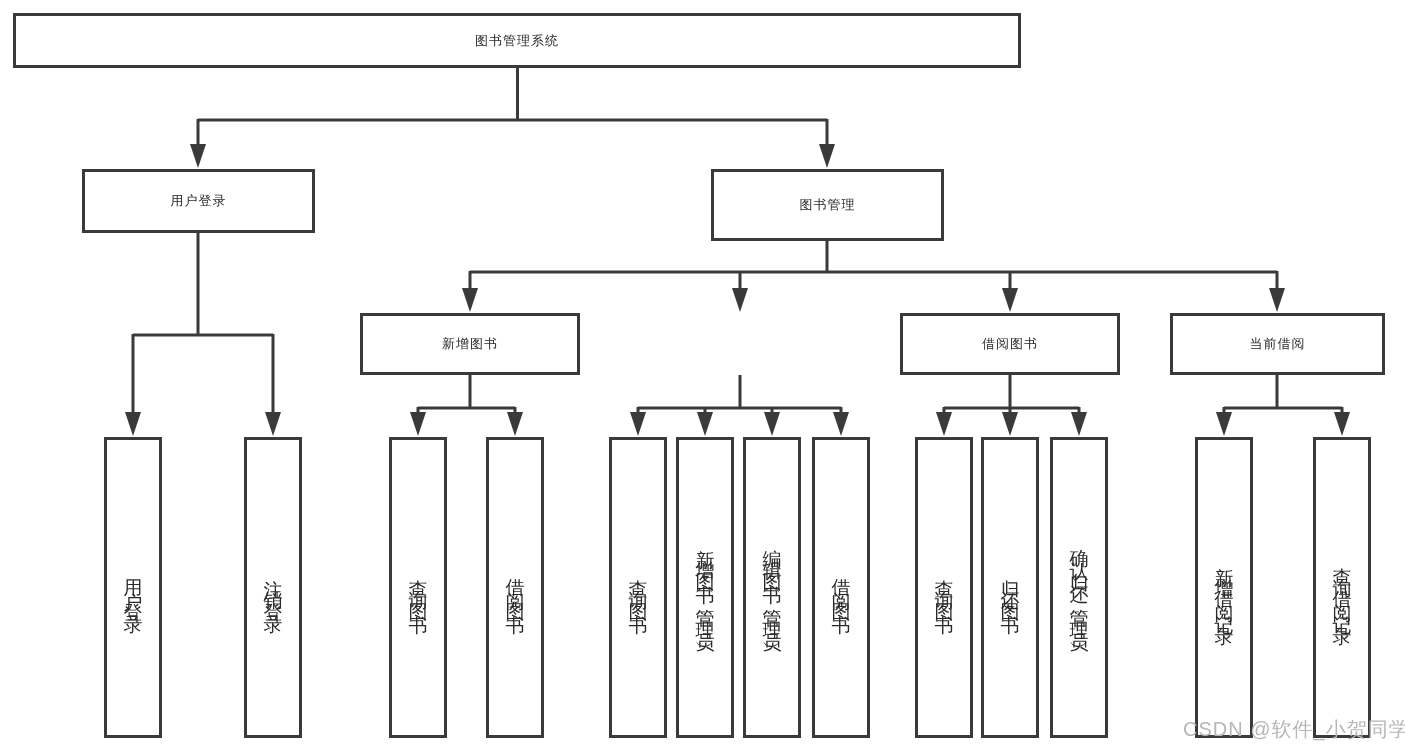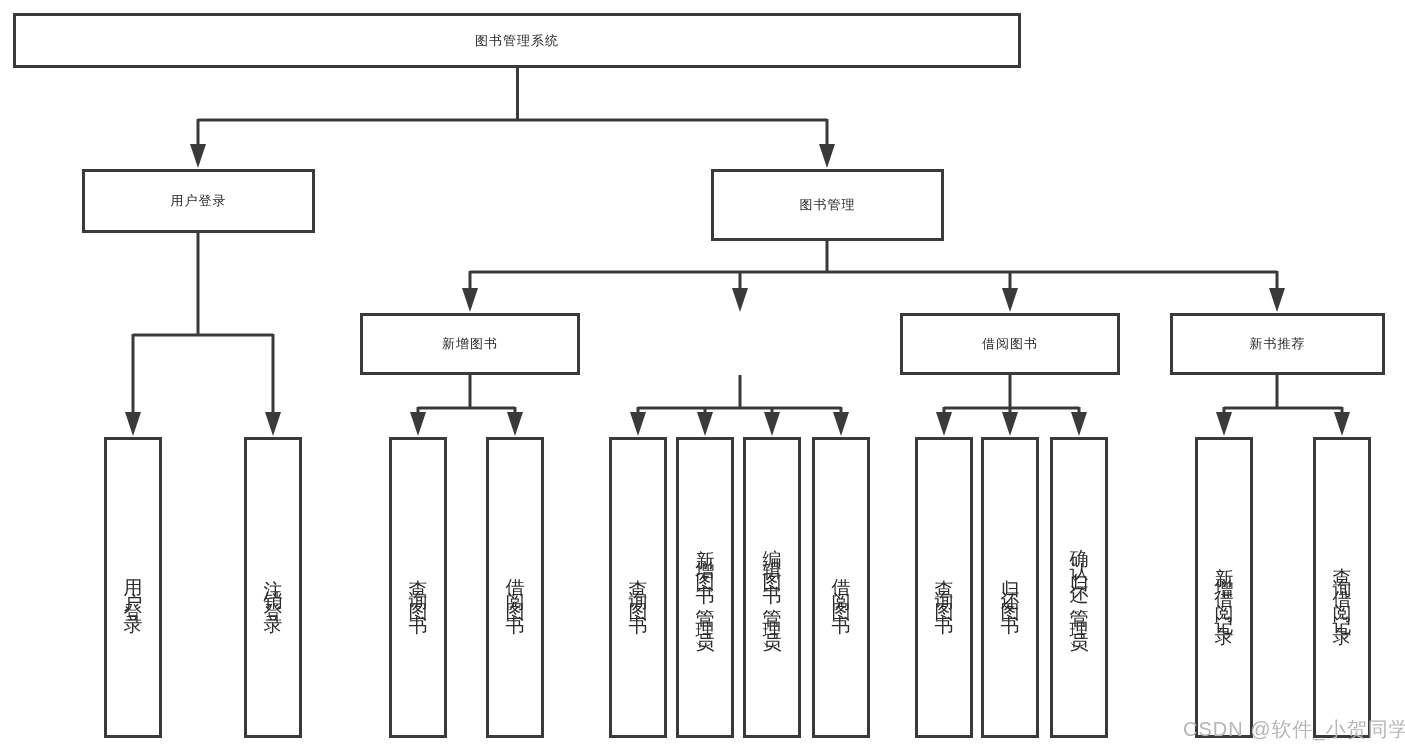--- a/index.html
+++ b/index.html
@@ -78,21 +78,21 @@
     <span class="hlabel">图书管理</span>
   </div>
 
   <div class="box" style="left:360px;top:313px;width:220px;height:62px">
     <span class="hlabel">新增图书</span>
   </div>
   <div class="box" style="left:900px;top:313px;width:220px;height:62px">
     <span class="hlabel">借阅图书</span>
   </div>
   <div class="box" style="left:1170px;top:313px;width:215px;height:62px">
-    <span class="hlabel">新书推荐</span>
+    <span class="hlabel">当前借阅</span>
   </div>
 
   <div class="box leaf" style="left:104px;top:437px;width:58px;height:301px">用户登录</div>
   <div class="box leaf" style="left:244px;top:437px;width:58px;height:301px">注销登录</div>
 
   <div class="box leaf" style="left:389px;top:437px;width:58px;height:301px">查询图书</div>
   <div class="box leaf" style="left:486px;top:437px;width:58px;height:301px">借阅图书</div>
 
   <div class="box leaf" style="left:609px;top:437px;width:58px;height:301px">查询图书</div>
   <div class="box leaf" style="left:676px;top:437px;width:58px;height:301px">新增图书（管理员）</div>

